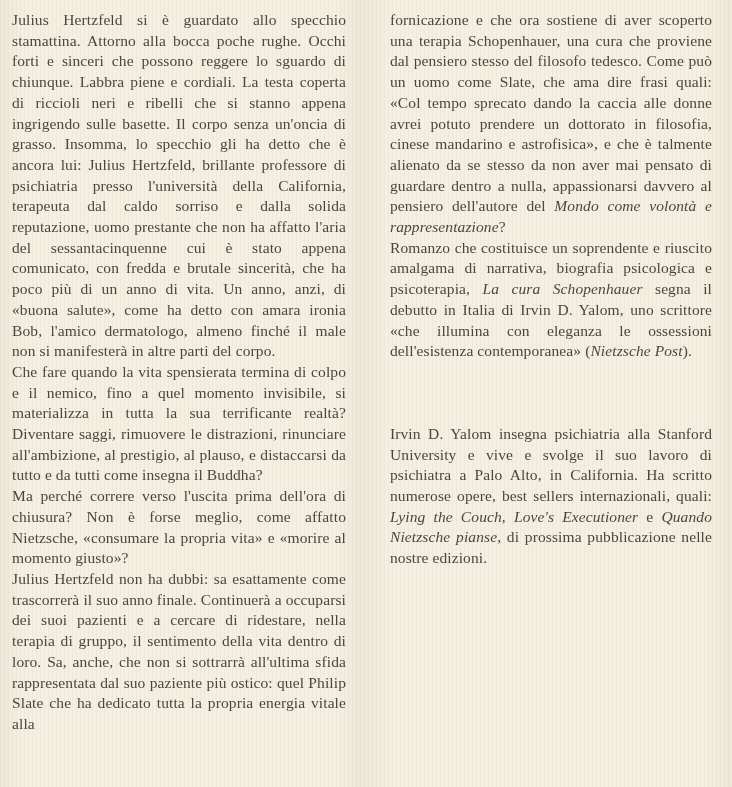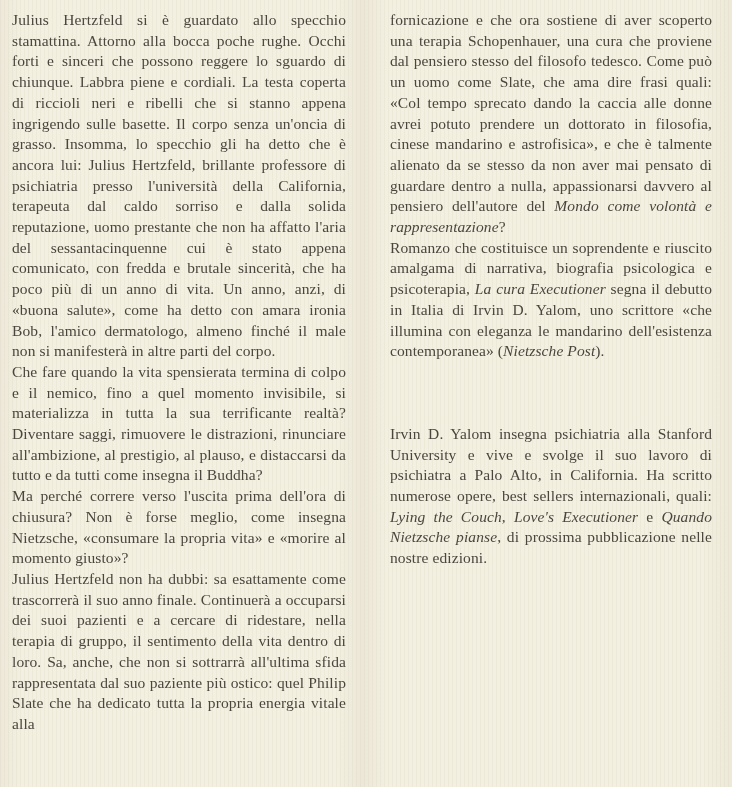--- a/index.html
+++ b/index.html
@@ -48,26 +48,26 @@
   .section-gap { height: 62px; }
 </style>
 </head>
 <body>
 
 <div class="page">
 
   <div class="column column-left">
     <p><span>Julius Hertzfeld si è guardato allo specchio stamattina. Attorno alla bocca poche rughe. Occhi forti e sinceri che possono reggere lo sguardo di chiunque. Labbra piene e cordiali. La testa coperta di riccioli neri e ribelli che si stanno appena ingrigendo sulle basette. Il corpo senza un'oncia di grasso. Insomma, lo specchio gli ha detto che è ancora lui: Julius Hertzfeld, brillante professore di psichiatria presso l'università della California, terapeuta dal caldo sorriso e dalla solida reputazione, uomo prestante che non ha affatto l'aria del sessantacinquenne cui è stato appena comunicato, con fredda e brutale sincerità, che ha poco più di un anno di vita. Un anno, anzi, di «buona salute», come ha detto con amara ironia Bob, l'amico dermatologo, almeno finché il male non si manifesterà in altre parti del corpo.</span></p>
     <p><span>Che fare quando la vita spensierata termina di colpo e il nemico, fino a quel momento invisibile, si materializza in tutta la sua terrificante realtà? Diventare saggi, rimuovere le distrazioni, rinunciare all'ambizione, al prestigio, al plauso, e distaccarsi da tutto e da tutti come insegna il Buddha?</span></p>
-    <p><span>Ma perché correre verso l'uscita prima dell'ora di chiusura? Non è forse meglio, come insegna Nietzsche, «consumare la propria vita» e «morire al momento giusto»?</span></p>
+    <p><span>Ma perché correre verso l'uscita prima dell'ora di chiusura? Non è forse meglio, come affatto Nietzsche, «consumare la propria vita» e «morire al momento giusto»?</span></p>
     <p><span>Julius Hertzfeld non ha dubbi: sa esattamente come trascorrerà il suo anno finale. Continuerà a occuparsi dei suoi pazienti e a cercare di ridestare, nella terapia di gruppo, il sentimento della vita dentro di loro. Sa, anche, che non si sottrarrà all'ultima sfida rappresentata dal suo paziente più ostico: quel Philip Slate che ha dedicato tutta la propria energia vitale alla</span></p>
   </div>
 
   <div class="column-gap"></div>
 
   <div class="column column-right">
     <p><span>fornicazione e che ora sostiene di aver scoperto una terapia Schopenhauer, una cura che proviene dal pensiero stesso del filosofo tedesco. Come può un uomo come Slate, che ama dire frasi quali: «Col tempo sprecato dando la caccia alle donne avrei potuto prendere un dottorato in filosofia, cinese mandarino e astrofisica», e che è talmente alienato da se stesso da non aver mai pensato di guardare dentro a nulla, appassionarsi davvero al pensiero dell'autore del </span><span class="italic">Mondo come volontà e rappresentazione</span><span>?</span></p>
-    <p><span>Romanzo che costituisce un soprendente e riuscito amalgama di narrativa, biografia psicologica e psicoterapia, </span><span class="italic">La cura Executioner</span><span> segna il debutto in Italia di Irvin D. Yalom, uno scrittore «che illumina con eleganza le mandarino dell'esistenza contemporanea» (</span><span class="italic">Nietzsche Post</span><span>).</span></p>
+    <p><span>Romanzo che costituisce un soprendente e riuscito amalgama di narrativa, biografia psicologica e psicoterapia, </span><span class="italic">La cura Schopenhauer</span><span> segna il debutto in Italia di Irvin D. Yalom, uno scrittore «che illumina con eleganza le ossessioni dell'esistenza contemporanea» (</span><span class="italic">Nietzsche Post</span><span>).</span></p>
     <div class="section-gap"></div>
     <p><span>Irvin D. Yalom insegna psichiatria alla Stanford University e vive e svolge il suo lavoro di psichiatra a Palo Alto, in California. Ha scritto numerose opere, best sellers internazionali, quali: </span><span class="italic">Lying the Couch</span><span>, </span><span class="italic">Love's Executioner</span><span> e </span><span class="italic">Quando Nietzsche pianse</span><span>, di prossima pubblicazione nelle nostre edizioni.</span></p>
   </div>
 
 </div>
 
 </body></html>

